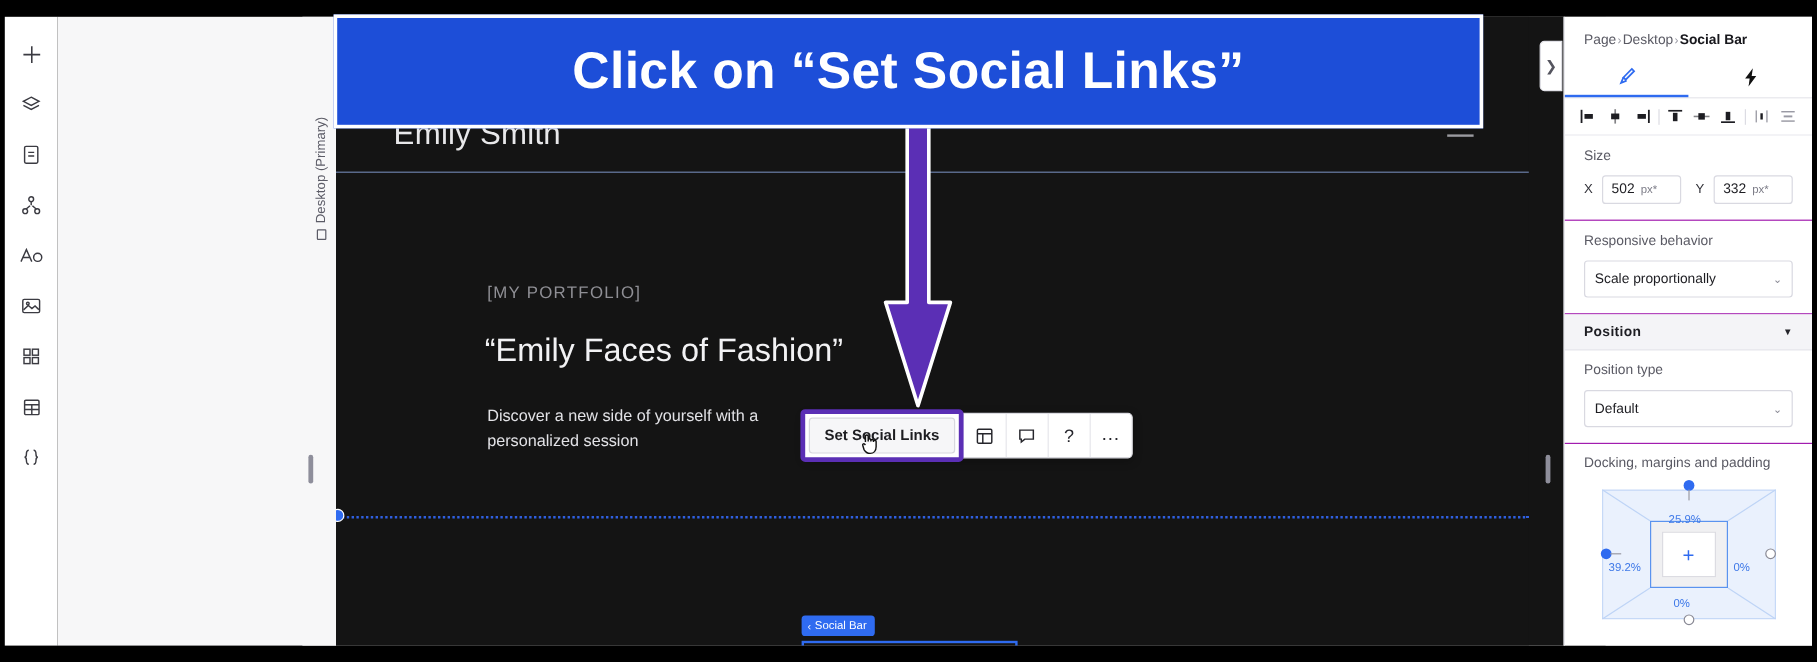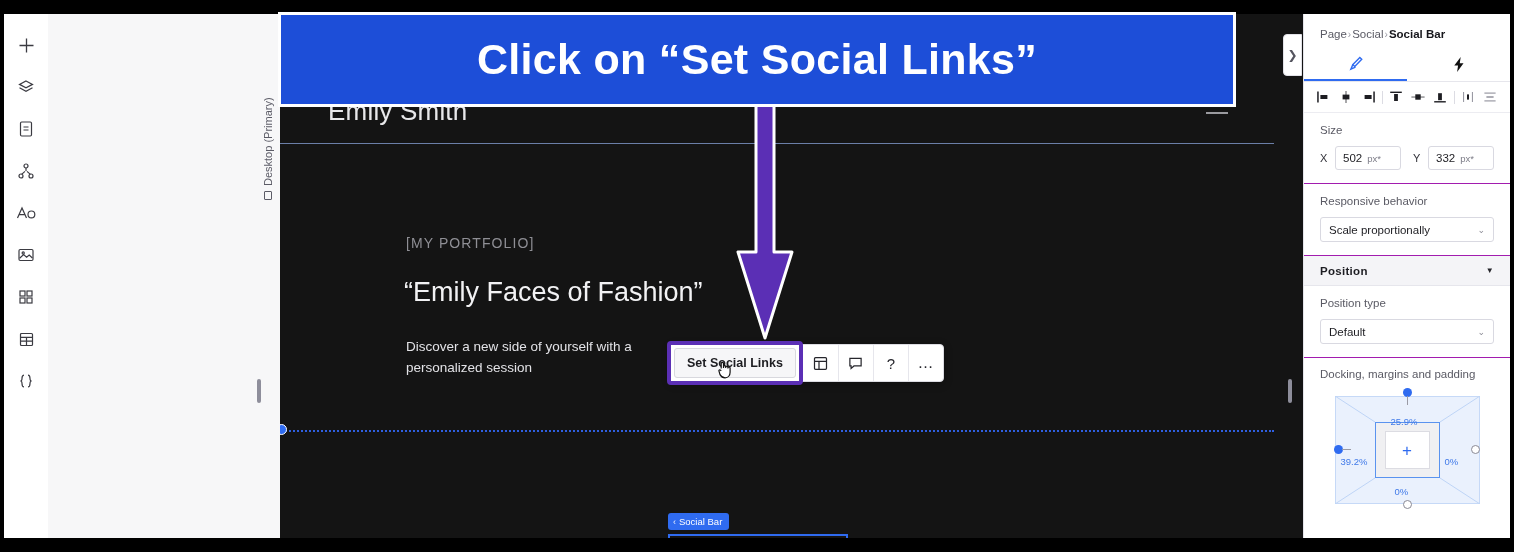--- a/index.html
+++ b/index.html
@@ -181,21 +181,21 @@
   .xy-row { display: flex; align-items: center; gap: 6px; }
   .xy-key { color: #33333a; font-size: 11px; width: 9px; }
   .field {
     flex: 1; height: 24px; border: 1px solid #d9d9e1; border-radius: 3px;
     background: #fff; display: flex; align-items: center; gap: 5px;
     padding: 0 7px; font-size: 11.5px; color: #1d1d22;
   }
   .field .unit { color: #7d7d88; font-size: 9.5px; }
 
   .select {
-    height: 25px; border: 1px solid #d9d9e1; border-radius: 3px;
+    height: 31px; border: 1px solid #d9d9e1; border-radius: 3px;
     display: flex; align-items: center; justify-content: space-between;
     padding: 0 8px; font-size: 11.5px; color: #1d1d22; background: #fff;
   }
   .select .cd { color: #8a8a95; font-size: 9px; }
 
   .sec-head {
     height: 30px; background: #f4f4f7; border-bottom: 1px solid #e6e6ec;
     display: flex; align-items: center; justify-content: space-between;
     padding: 0 16px; font-weight: 700; font-size: 11.5px; color: #1d1d22;
     letter-spacing: .3px;
@@ -403,21 +403,21 @@
     </svg>
   </div>
 
   <div class="expand-btn">❯</div>
 
   <div class="panel">
 
     <div class="breadcrumb">
       <span>Page</span>
       <span class="sep">›</span>
-      <span>Social</span>
+      <span>Desktop</span>
       <span class="sep">›</span>
       <span class="cur">Social Bar</span>
     </div>
 
     <div class="tabs">
       <div class="tab active">
         <span>
           <svg width="17" height="17" viewBox="0 0 18 18" fill="none" stroke="#2f6bf0" stroke-width="1.5">
             <path d="M13.6 2.6l2 2-7.4 7.5-2-2 7.4-7.5z"></path>
             <path d="M6.2 10.1l-2.1 4.9 4.9-2.1"></path>

